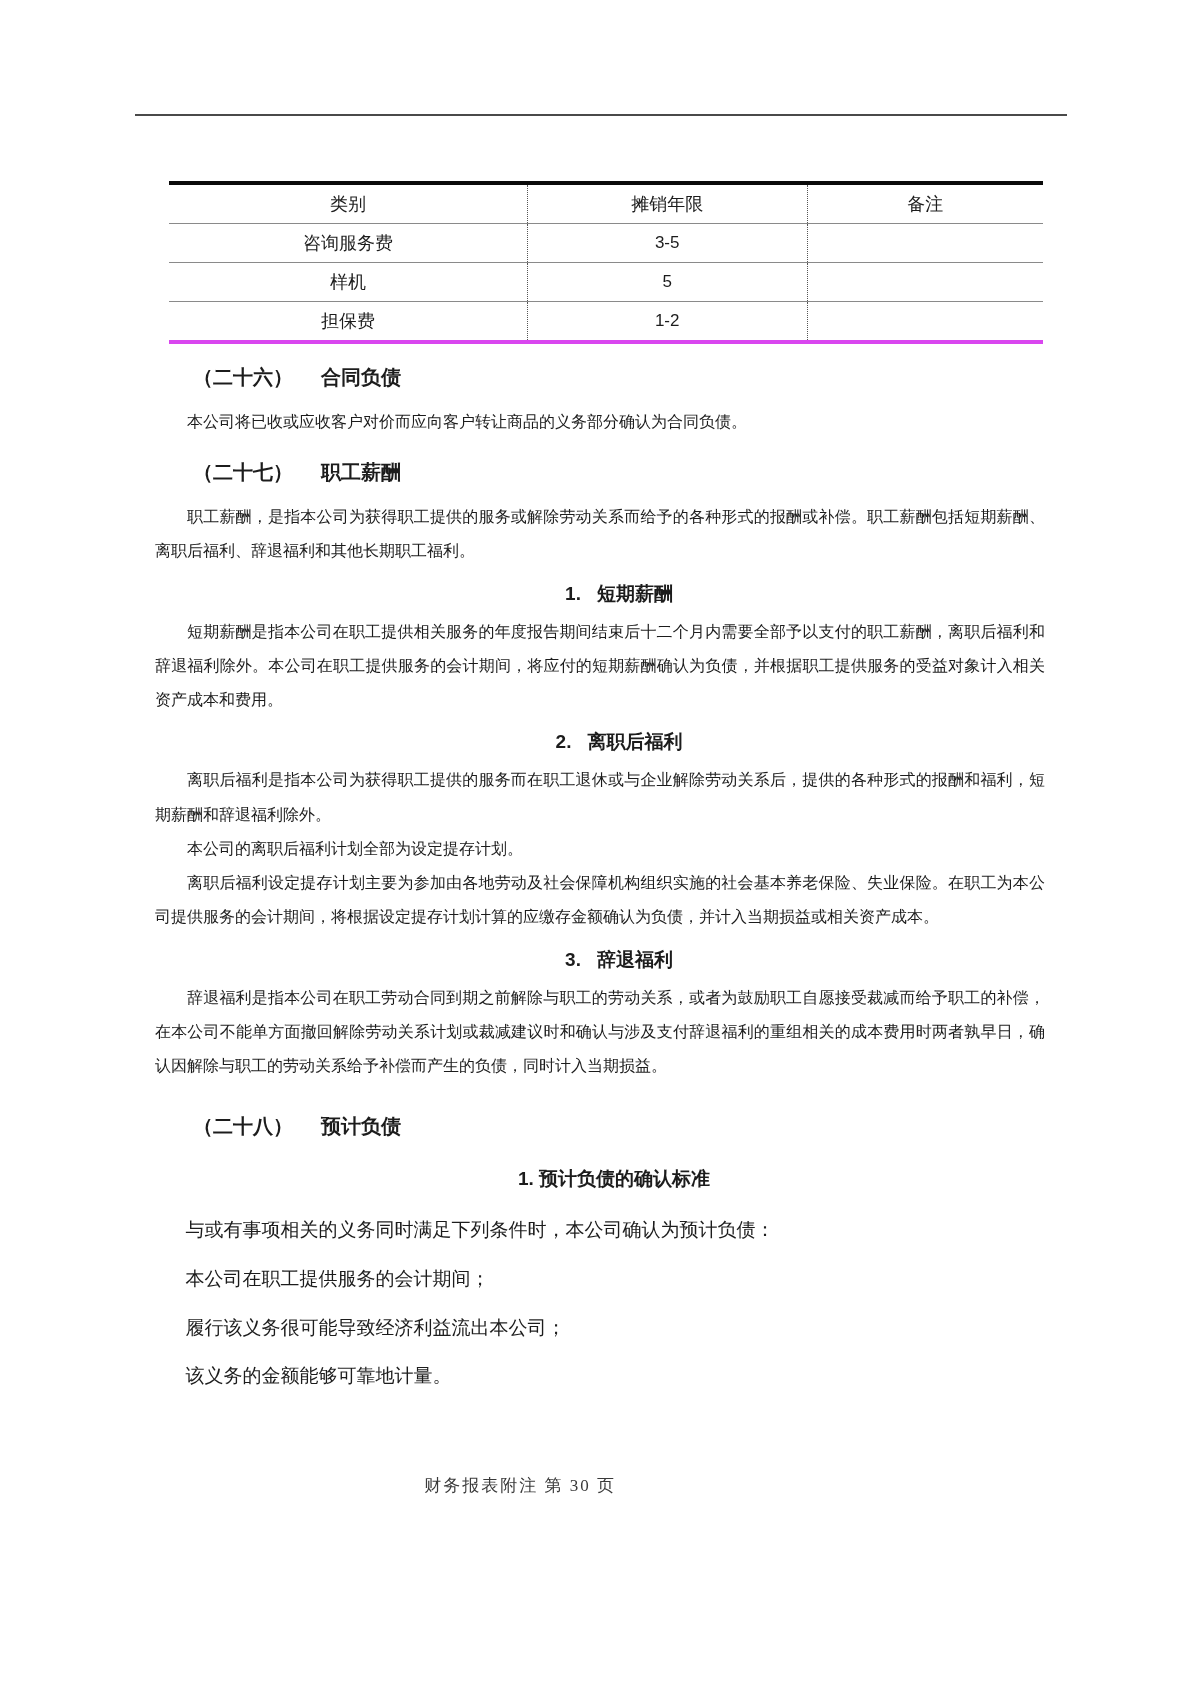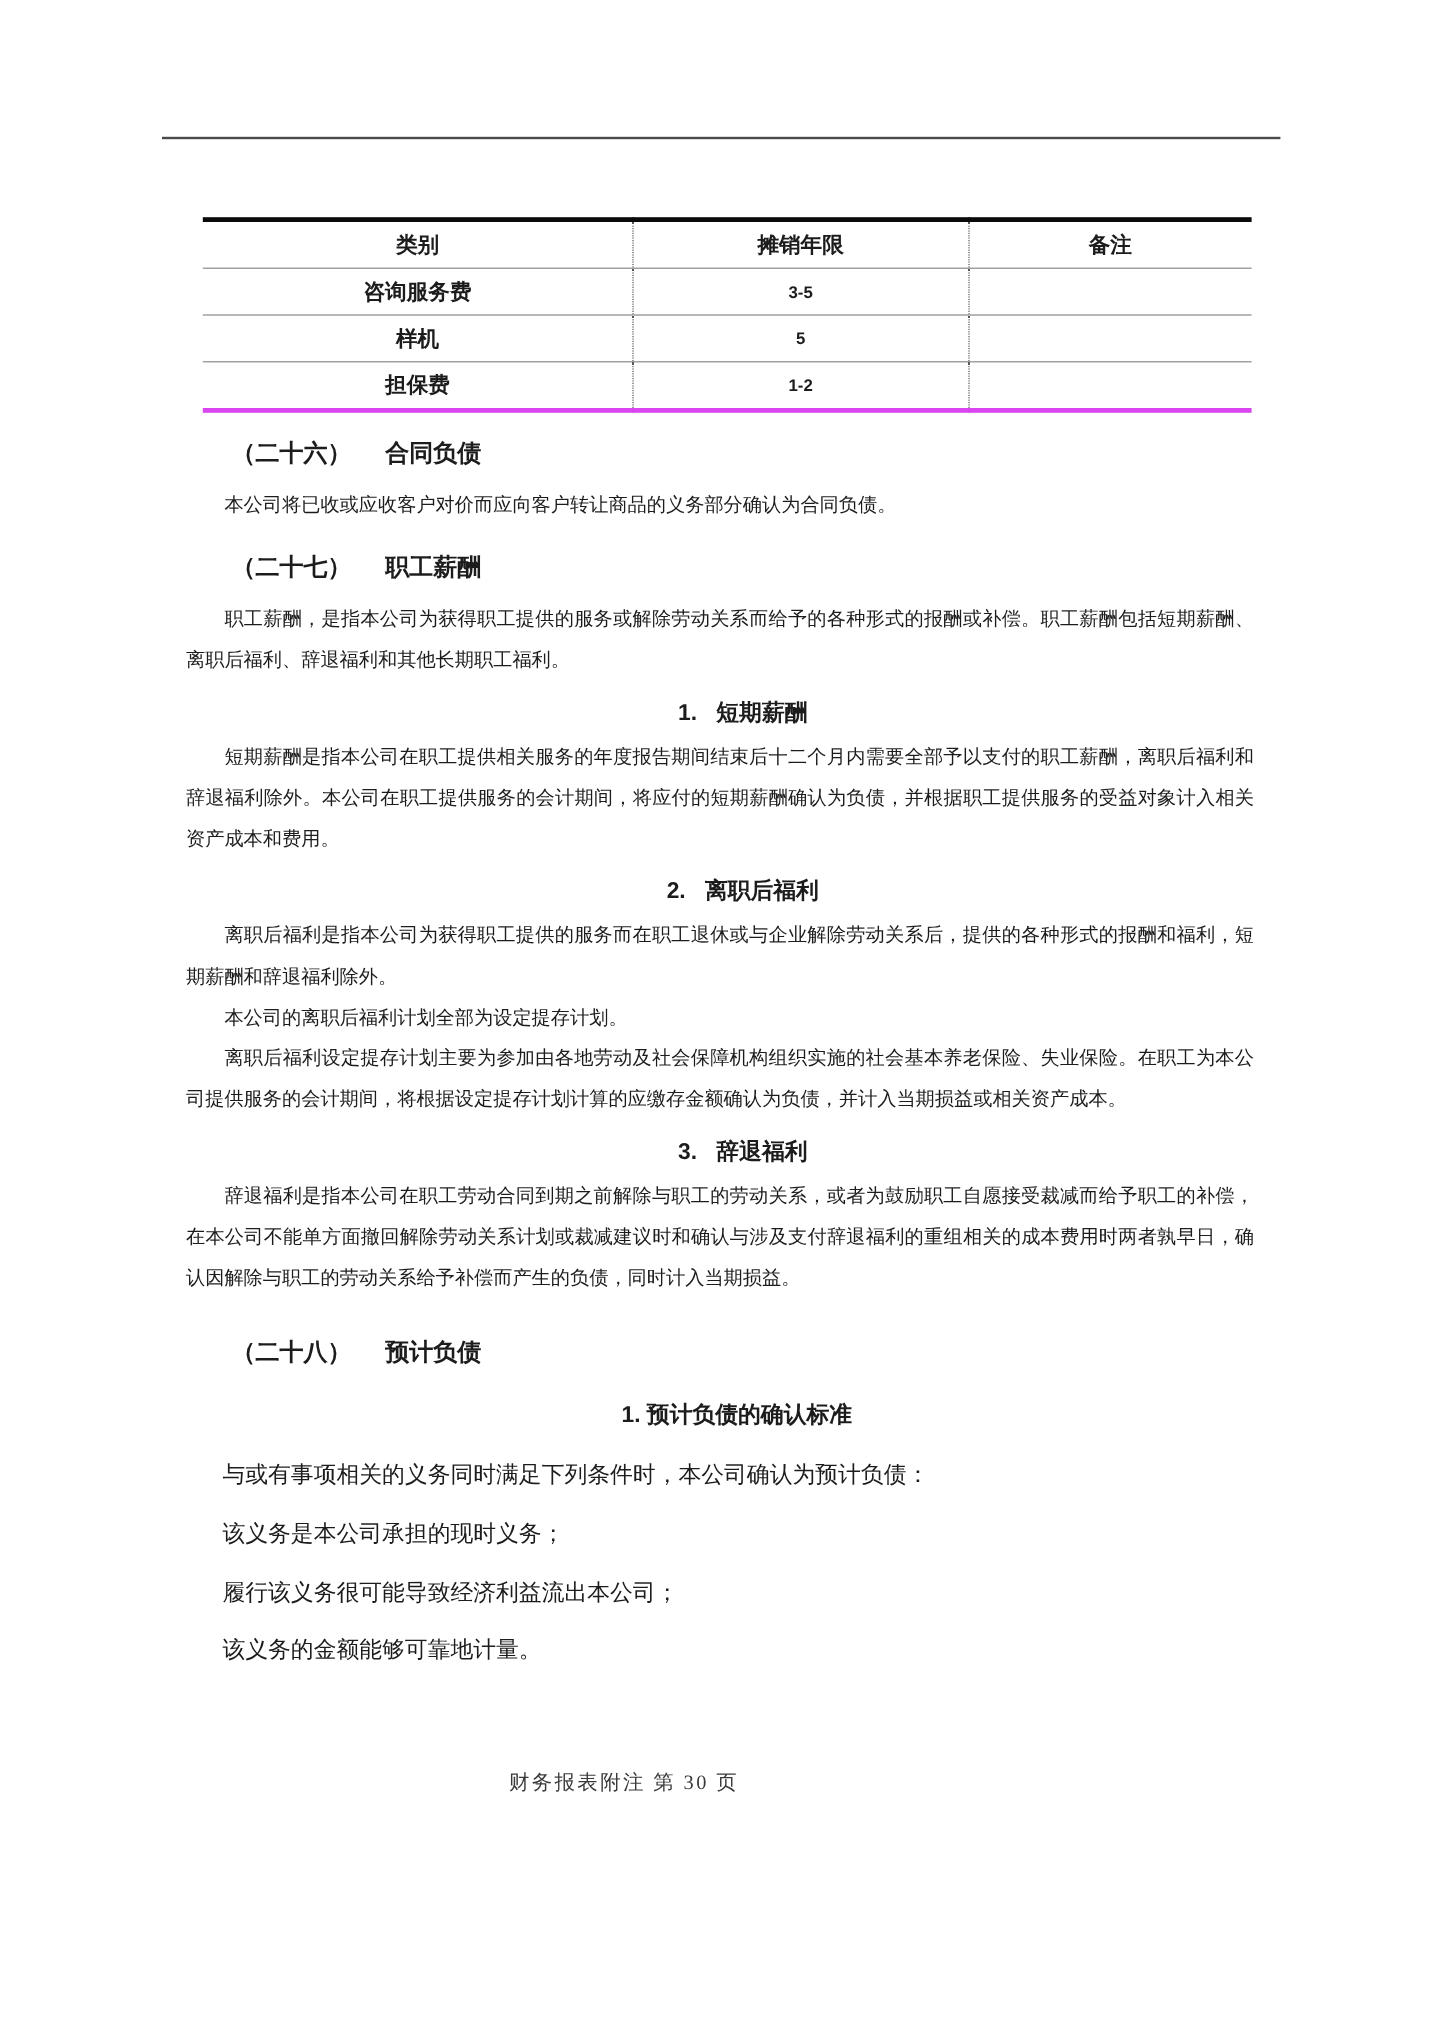--- a/index.html
+++ b/index.html
@@ -30,30 +30,30 @@
     table-layout: fixed;
     font-size: 18px;
   }
   table.amort col.c1 { width: 41%; }
   table.amort col.c2 { width: 32%; }
   table.amort col.c3 { width: 27%; }
   table.amort thead tr { border-top: 4px solid #0a0a0a; }
   table.amort tbody tr:last-child { border-bottom: 4px solid #d946ef; }
   table.amort th, table.amort td {
     text-align: center;
-    font-weight: bold;
+    font-weight: normal;
     height: 38px;
     padding: 0 6px;
     border-bottom: 1px solid #8a8a8a;
   }
   table.amort tbody tr:last-child td { border-bottom: none; }
   table.amort th:nth-child(-n+2), table.amort td:nth-child(-n+2) {
     border-right: 1px dotted #555;
   }
-  table.amort td.years { font-family: "Liberation Sans", "DejaVu Sans", sans-serif; font-size: 14px; text-align: center; }
+  table.amort td.years { font-family: "Liberation Sans", "DejaVu Sans", sans-serif; font-size: 17px; text-align: center; }
   
   .section-heading {
     font-family: "Liberation Sans", "DejaVu Sans", sans-serif;
     font-weight: bold;
     font-size: 20px;
     margin: 20px 0 14px 0;
     padding-left: 38px;
   }
   .section-heading .sec-title { margin-left: 28px; }
   .sub-heading {
@@ -162,20 +162,20 @@
     </div>
     <p class="body-para">辞退福利是指本公司在职工劳动合同到期之前解除与职工的劳动关系，或者为鼓励职工自愿接受裁减而给予职工的补偿，在本公司不能单方面撤回解除劳动关系计划或裁减建议时和确认与涉及支付辞退福利的重组相关的成本费用时两者孰早日，确认因解除与职工的劳动关系给予补偿而产生的负债，同时计入当期损益。</p>
   </div>
 
   <div class="section-28">
     <div class="section-heading">
       <span class="sec-num">（二十八）</span><span class="sec-title">预计负债</span>
     </div>
     <div class="sub-heading standalone">1. 预计负债的确认标准</div>
     <p class="cond-line">与或有事项相关的义务同时满足下列条件时，本公司确认为预计负债：</p>
-    <p class="cond-line">该义务是本公司承担的现时义务；</p>
+    <p class="cond-line">本公司在职工提供服务的会计期间；</p>
     <p class="cond-line">履行该义务很可能导致经济利益流出本公司；</p>
     <p class="cond-line">该义务的金额能够可靠地计量。</p>
   </div>
 
 </div>
 
 <div class="page-footer">财务报表附注 第 30 页</div>
 
 </body></html>

